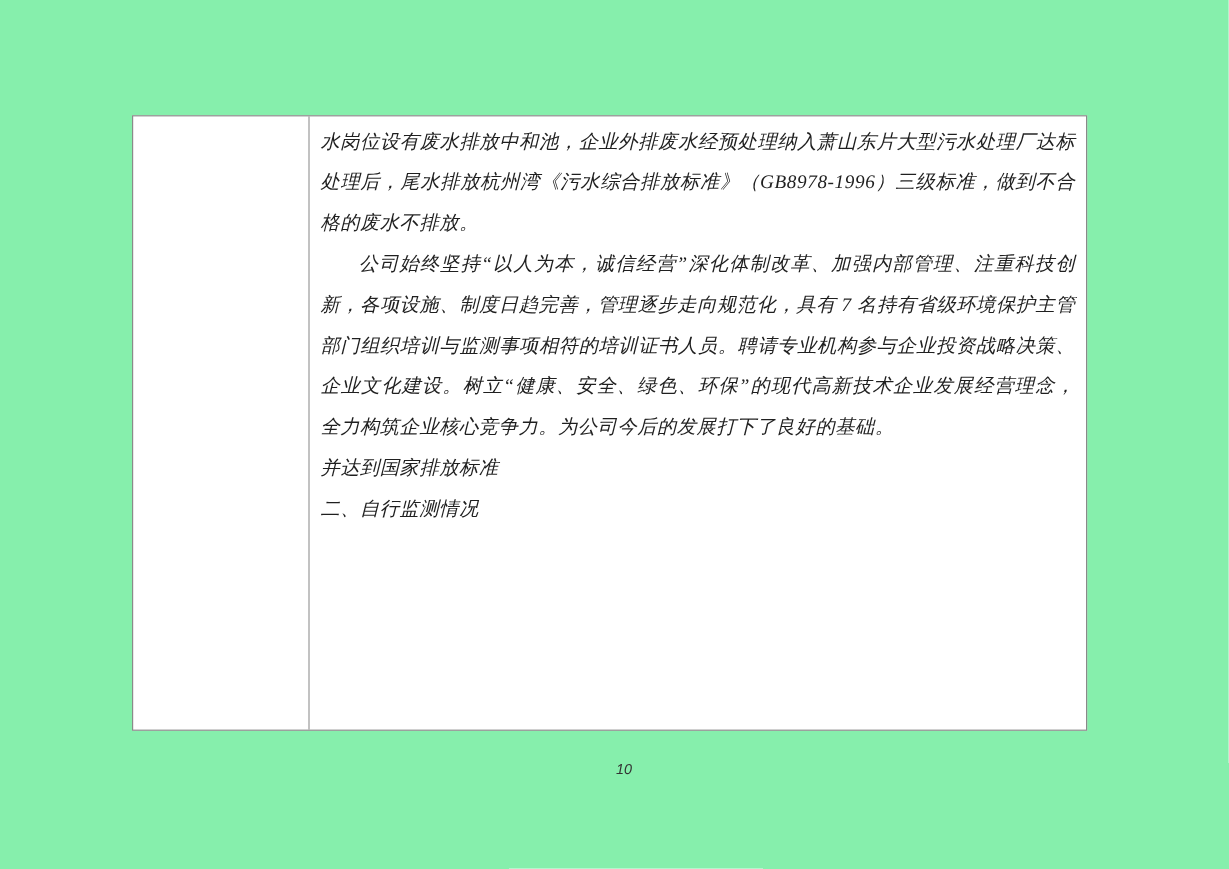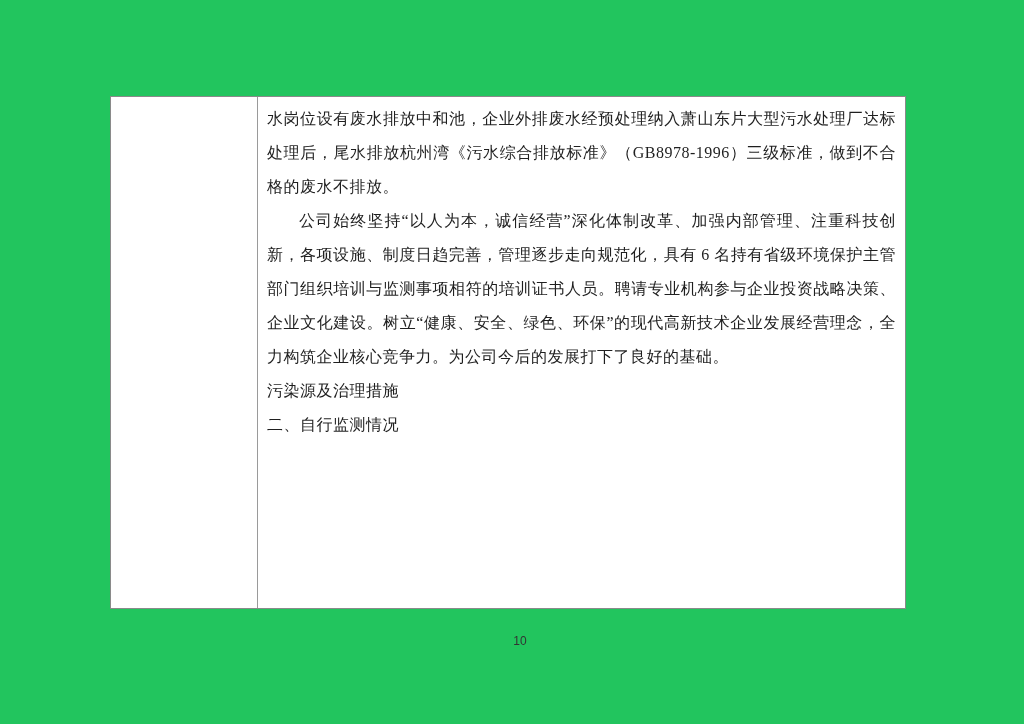--- a/index.html
+++ b/index.html
@@ -4,24 +4,25 @@
 <style>
   html, body {
     margin: 0;
     padding: 0;
     background: #ffffff;
   }
   .page {
     position: relative;
     width: 1024px;
     height: 724px;
-    background: #22c55e;
+    background: #86efac;
     overflow: hidden;
     font-family: "Liberation Serif", "DejaVu Serif", serif;
     color: #1f1f1f;
+    font-style: italic;
   }
   .doc-table {
     position: absolute;
     left: 110px;
     top: 96px;
     width: 796px;
     height: 513px;
     border: 1px solid #8a8a8a;
     display: flex;
     box-sizing: border-box;
@@ -62,21 +63,21 @@
 </style>
 </head>
 <body>
 
 <div class="page">
 
   <div class="doc-table">
     <div class="cell-left"></div>
     <div class="cell-right">
       <p>水岗位设有废水排放中和池，企业外排废水经预处理纳入萧山东片大型污水处理厂达标处理后，尾水排放杭州湾《污水综合排放标准》（GB8978-1996）三级标准，做到不合格的废水不排放。</p>
-      <p class="indent">公司始终坚持“以人为本，诚信经营”深化体制改革、加强内部管理、注重科技创新，各项设施、制度日趋完善，管理逐步走向规范化，具有 6 名持有省级环境保护主管部门组织培训与监测事项相符的培训证书人员。聘请专业机构参与企业投资战略决策、企业文化建设。树立“健康、安全、绿色、环保”的现代高新技术企业发展经营理念，全力构筑企业核心竞争力。为公司今后的发展打下了良好的基础。</p>
-      <p>污染源及治理措施</p>
+      <p class="indent">公司始终坚持“以人为本，诚信经营”深化体制改革、加强内部管理、注重科技创新，各项设施、制度日趋完善，管理逐步走向规范化，具有 7 名持有省级环境保护主管部门组织培训与监测事项相符的培训证书人员。聘请专业机构参与企业投资战略决策、企业文化建设。树立“健康、安全、绿色、环保”的现代高新技术企业发展经营理念，全力构筑企业核心竞争力。为公司今后的发展打下了良好的基础。</p>
+      <p>并达到国家排放标准</p>
       <p>二、自行监测情况</p>
     </div>
   </div>
 
   <div class="page-number">10</div>
 
 </div>
 
 </body></html>

